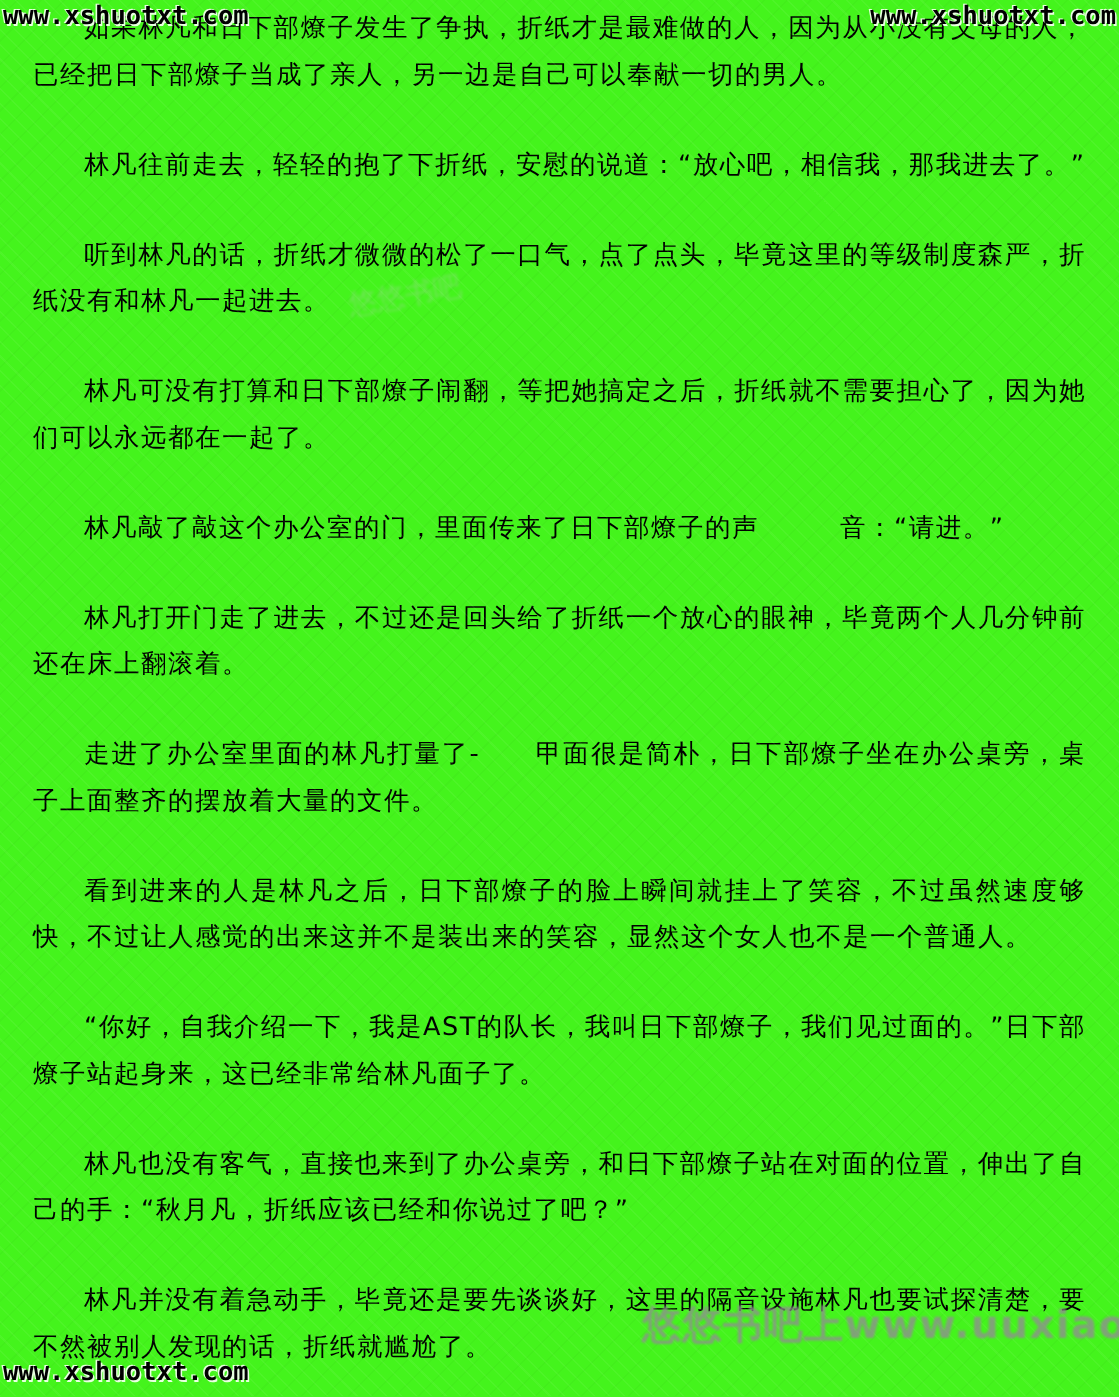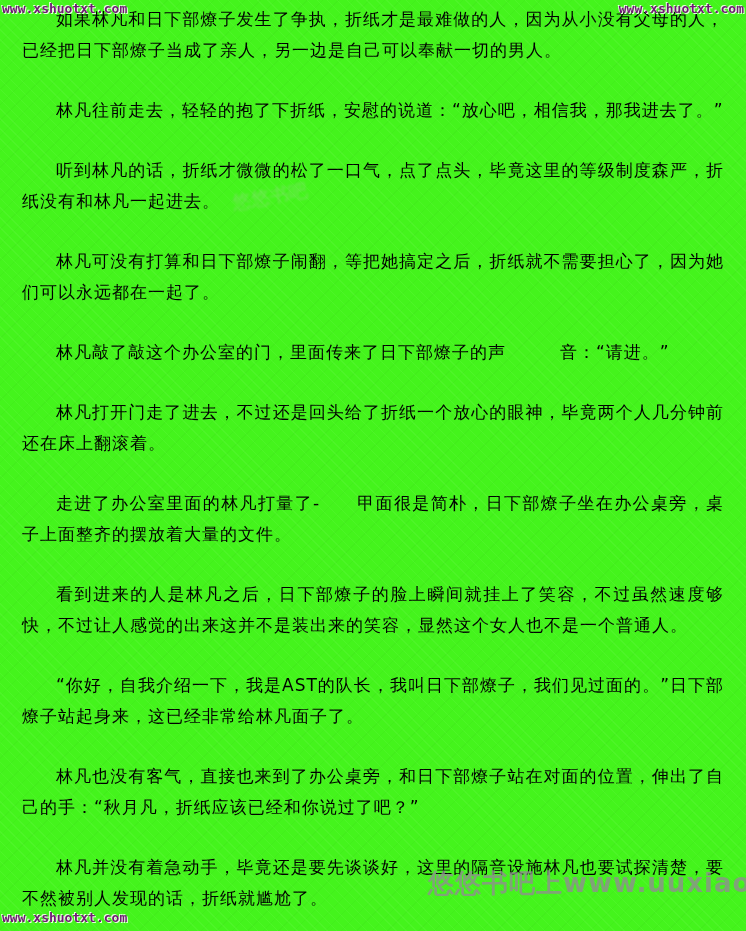--- a/index.html
+++ b/index.html
@@ -23,21 +23,21 @@
   .para{
     margin:0 0 29px 0;
     font-size:17px;line-height:31px;
     letter-spacing:1px;
     text-indent:2em;
     text-align:justify;
   }
   .wm-red{
     position:absolute;
     font-family:"DejaVu Sans Mono","Liberation Mono",monospace;
-    font-size:13px;font-weight:bold;color:#701a75;
+    font-size:17px;font-weight:bold;color:#000000;
     text-shadow:1px 1px 0 #e8ffe0,-1px -1px 0 #e8ffe0;
     white-space:nowrap;z-index:5;
   }
   .wm-top-left{top:1px;left:2px;}
   .wm-top-right{top:1px;right:2px;}
   .wm-bottom-left{bottom:6px;left:2px;}
   .wm-gray{
     position:absolute;left:428px;top:866px;
     font-size:26px;font-weight:bold;
     color:#8f8f8f;opacity:.8;

